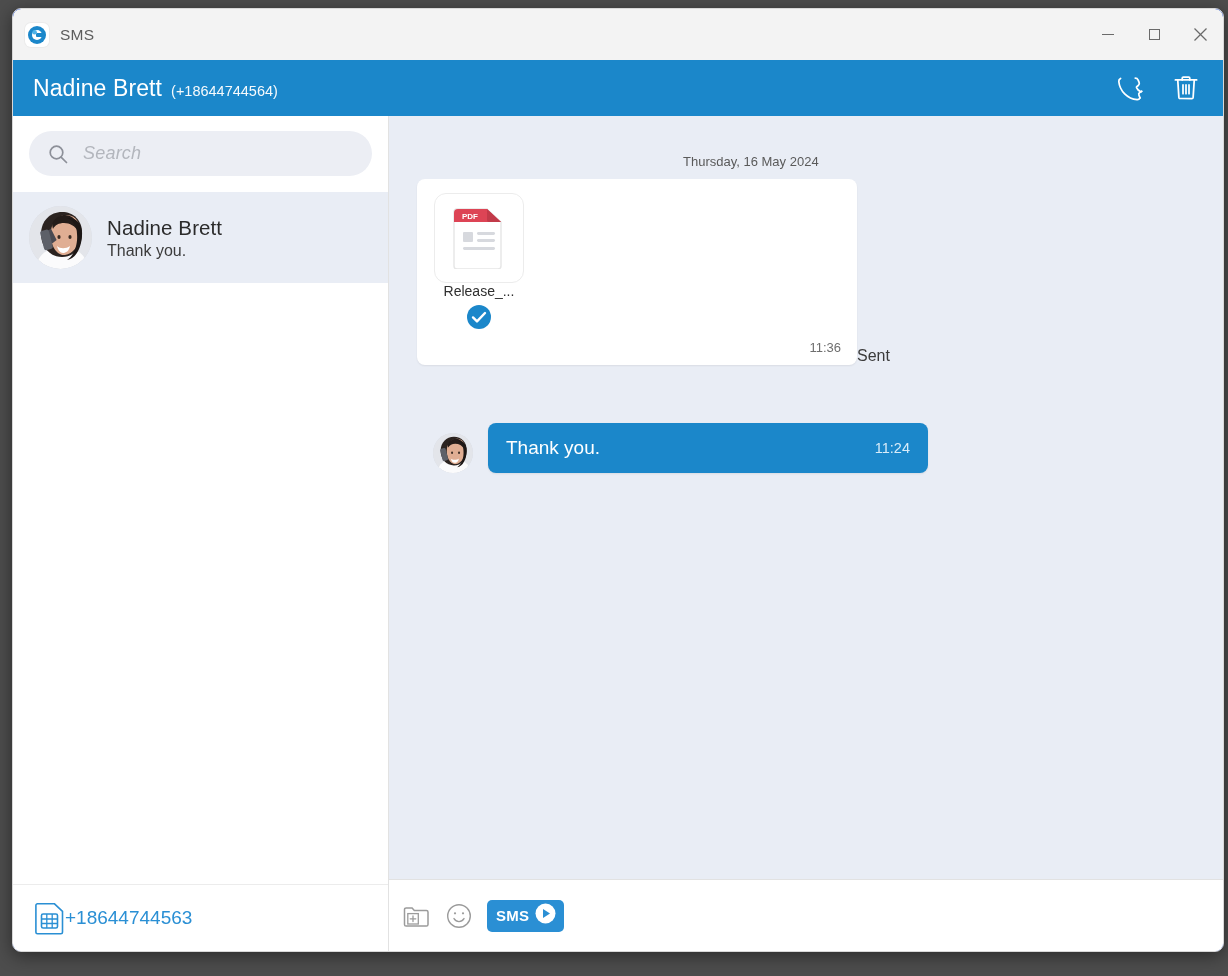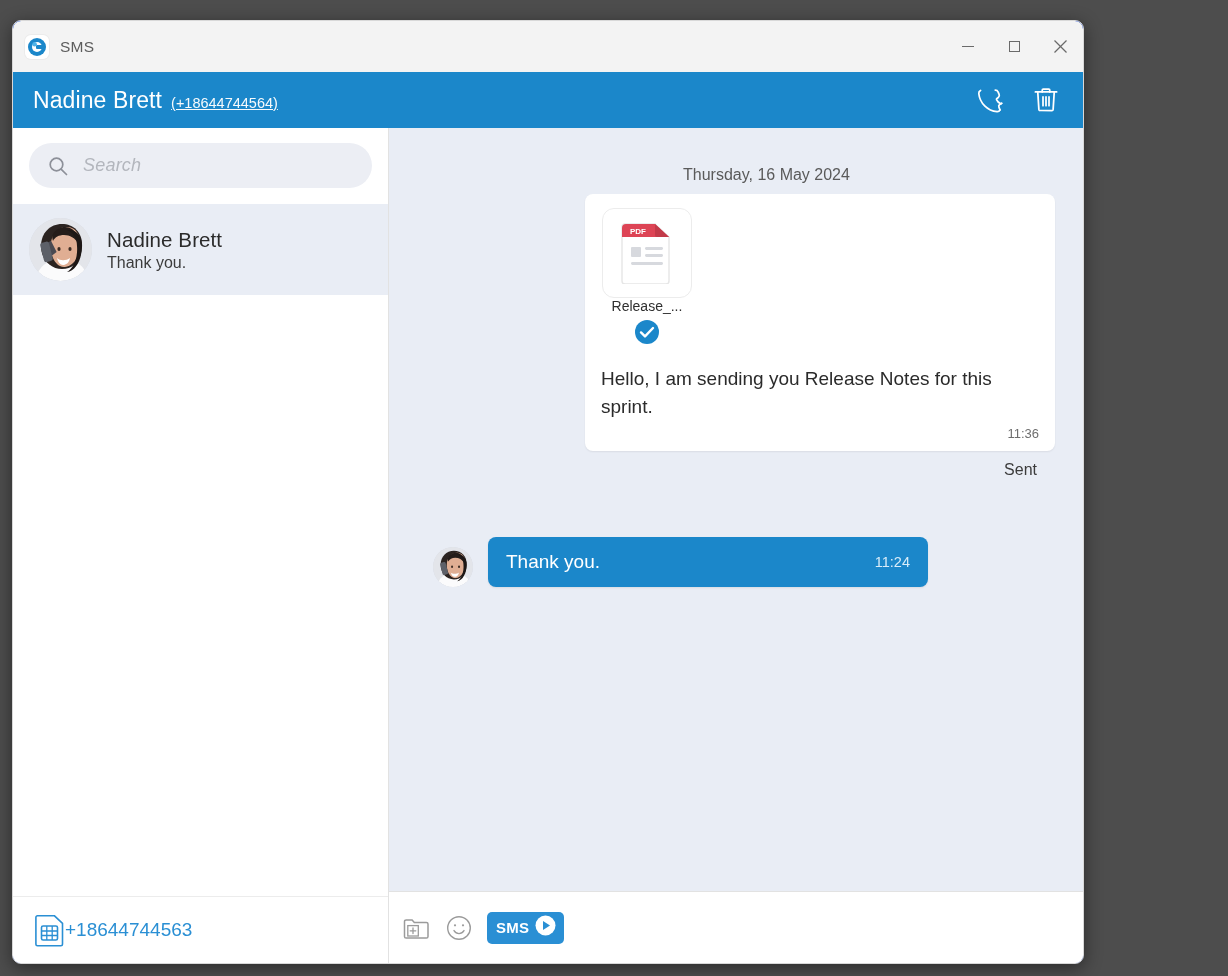--- a/index.html
+++ b/index.html
@@ -15,22 +15,22 @@
   .desktop {
     position: relative;
     width: 1228px;
     height: 976px;
     background: #4d4d4d;
   }
 
   .window {
     position: absolute;
     left: 12px;
-    top: 20px;
-    width: 1072px;
+    top: 8px;
+    width: 1212px;
     height: 944px;
     background: #1d4ed8;
     border-radius: 9px;
     box-shadow: 0 4px 18px rgba(0,0,0,0.45);
     overflow: hidden;
     display: flex;
     flex-direction: column;
     border: 1px solid #d8d8d8;
     box-sizing: border-box;
   }
@@ -111,21 +111,20 @@
     color: #ffffff;
   }
   .conv-name {
     font-size: 23px;
     font-weight: 400;
     letter-spacing: 0.1px;
   }
   .conv-phone {
     font-size: 14.5px;
     opacity: 0.96;
-    text-decoration: underline;
   }
   .header-actions {
     display: flex;
     align-items: center;
     gap: 10px;
   }
   .header-icon-btn {
     width: 46px;
     height: 46px;
     display: flex;
@@ -228,26 +227,26 @@
   .messages {
     flex: 1;
     overflow-y: auto;
     padding: 16px 28px 10px 28px;
     display: flex;
     flex-direction: column;
   }
   .date-divider {
     align-self: flex-start;
     margin: 22px 0 10px 266px;
-    font-size: 16px;
+    font-size: 13px;
     color: #5a5a5a;
   }
   .row-out {
     display: flex;
-    flex-direction: column;
+    flex-direction: row;
     align-items: flex-end;
   }
   .bubble-out {
     background: #ffffff;
     border-radius: 8px;
     max-width: 470px;
     min-width: 440px;
     box-shadow: 0 1px 2px rgba(0,0,0,0.07);
     padding: 0;
     box-sizing: border-box;
@@ -499,21 +498,20 @@
                   </div>
                   <span class="attach-name">Release_...</span>
                   <span class="attach-check">
                     <svg width="26" height="26" viewBox="0 0 26 26">
                       <circle cx="13" cy="13" r="12" fill="#1b87ca"></circle>
                       <path d="M7 13.4l4 4 8-8.4" fill="none" stroke="#ffffff" stroke-width="2.4" stroke-linecap="round" stroke-linejoin="round"></path>
                     </svg>
                   </span>
                 </div>
               </div>
-              <div class="msg-text">Hello, I am sending you Release Notes for this sprint.</div>
               <div class="msg-meta">11:36</div>
             </div>
             <div class="status-out">Sent</div>
           </div>
 
           <div class="row-in">
             <div class="avatar small">
               <svg width="40" height="40" viewBox="0 0 63 63">
                 <defs>
                   <clipPath id="clipSmall">

